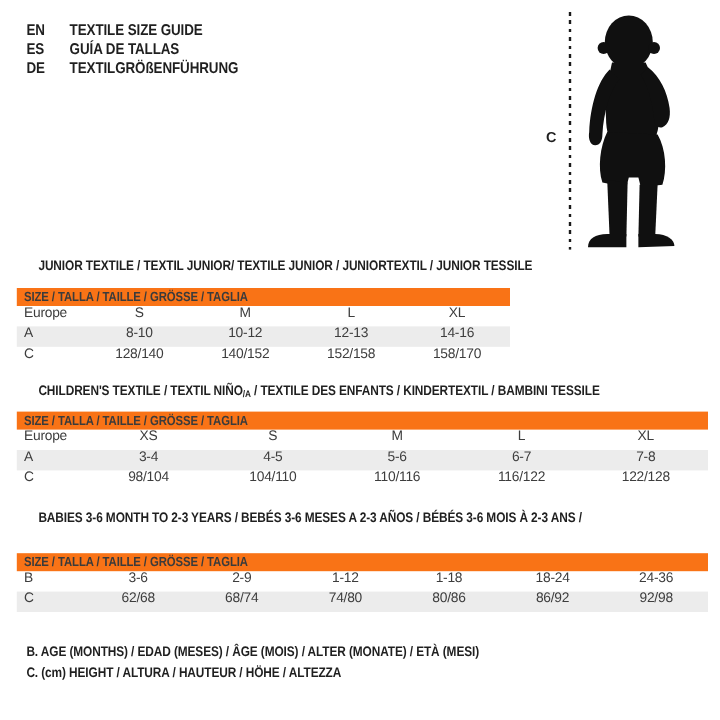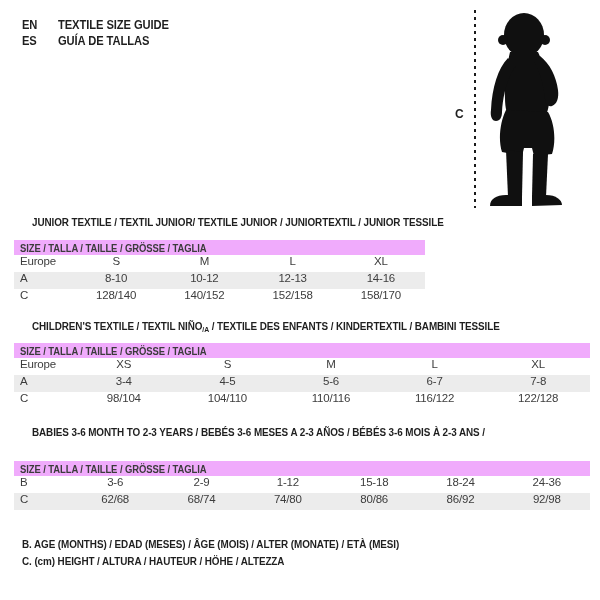--- a/index.html
+++ b/index.html
@@ -26,21 +26,21 @@
   .baby{left:478px;top:10px;}
 
   
   .heading{left:32px;font-size:11.5px;line-height:13px;}
   .heading2{line-height:16px;}
 
   
   .tbl{left:14px;}
   .w-junior{width:411px;}
   .w-wide{width:576px;}
-  .thead{height:15px;background:#f0abfc;display:flex;align-items:center;
+  .thead{height:15px;background:#f97316;display:flex;align-items:center;
          padding-left:6px;box-sizing:border-box;color:#3b3b3b;font-size:11px;}
   .trow{display:flex;height:17px;font-size:11.5px;color:#3d3d3d;
         letter-spacing:-0.2px;}
   .trow.alt{background:#ececec;}
   .tlabel{width:58px;padding-left:6px;box-sizing:border-box;}
   .tcell{flex:1;text-align:center;}
 
   
   .notes{left:22px;top:536px;font-size:11.5px;line-height:16.6px;}
 </style>
@@ -48,20 +48,24 @@
 <body>
 
 <div class="abs lang">
   <div class="lang-row">
     <span class="lang-code"><span class="cond">EN</span></span>
     <span class="cond">TEXTILE SIZE GUIDE</span>
   </div>
   <div class="lang-row">
     <span class="lang-code"><span class="cond">ES</span></span>
     <span class="cond">GUÍA DE TALLAS</span>
+  </div>
+  <div class="lang-row">
+    <span class="lang-code"><span class="cond">DE</span></span>
+    <span class="cond">TEXTILGRÖßENFÜHRUNG</span>
   </div>
 </div>
 
 <div class="abs dotline"></div>
 <div class="abs height-label">C</div>
 <svg class="abs baby" width="100" height="200" viewBox="0 0 100 200">
   <g fill="#101010">
     <ellipse cx="46" cy="25" rx="20" ry="22"></ellipse>
     <circle cx="25" cy="30" r="5"></circle>
     <circle cx="67" cy="30" r="5"></circle>
@@ -144,21 +148,21 @@
 </div>
 <div class="abs tbl w-wide" style="top:461px">
   <div class="thead">
     <span class="cond">SIZE / TALLA / TAILLE / GRÖSSE / TAGLIA</span>
   </div>
   <div class="trow">
     <span class="tlabel">B</span>
     <span class="tcell">3-6</span>
     <span class="tcell">2-9</span>
     <span class="tcell">1-12</span>
-    <span class="tcell">15-18</span>
+    <span class="tcell">1-18</span>
     <span class="tcell">18-24</span>
     <span class="tcell">24-36</span>
   </div>
   <div class="trow alt">
     <span class="tlabel">C</span>
     <span class="tcell">62/68</span>
     <span class="tcell">68/74</span>
     <span class="tcell">74/80</span>
     <span class="tcell">80/86</span>
     <span class="tcell">86/92</span>

